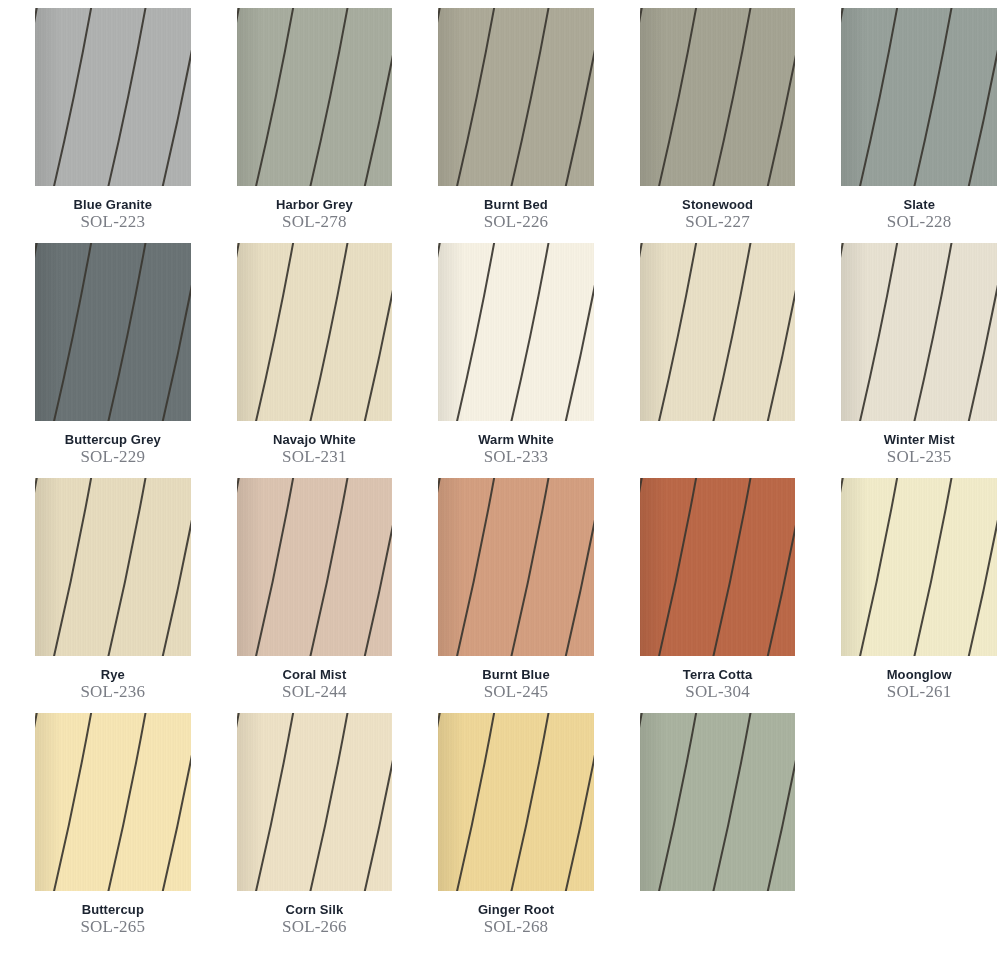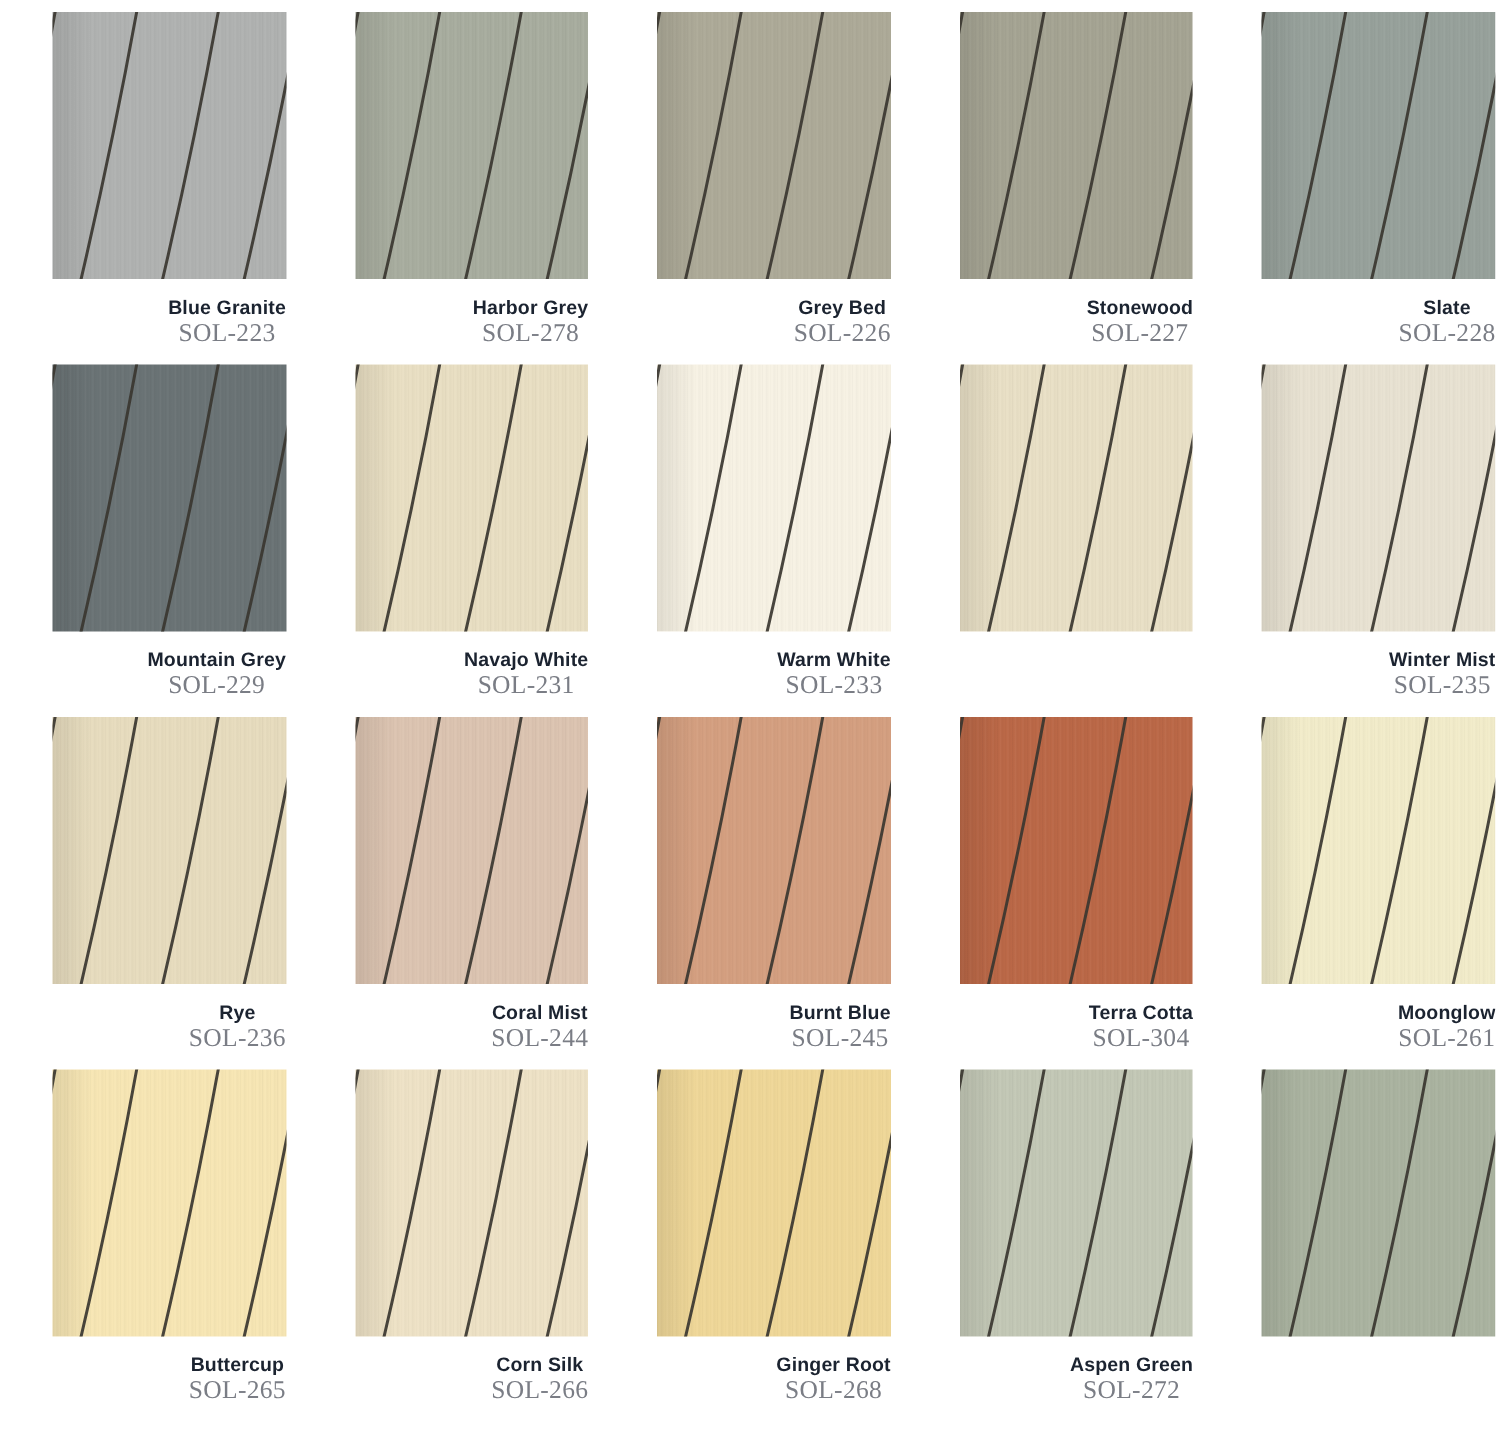--- a/index.html
+++ b/index.html
@@ -17,21 +17,21 @@
     grid-template-rows: repeat(4, 1fr);
     column-gap: 11px;
     row-gap: 0px;
     width: 997px;
     height: 970px;
     padding: 8px 0 22px 0;
   }
   .swatch-cell {
     display: flex;
     flex-direction: column;
-    align-items: flex-end;
+    align-items: center;
     padding-left: 35px;
   }
   .swatch-chip {
     position: relative;
     width: 100%;
     height: 178px;
     overflow: hidden;
     background: #cccccc;
   }
   
@@ -133,21 +133,21 @@
             <path d="M -5 -6 Q -30 128 -67 264" stroke="#3a3630" stroke-width="2.2" fill="none" opacity="0.92"></path>
             <path d="M 55 -6 Q 30 128 -7 264" stroke="#3a3630" stroke-width="2.2" fill="none" opacity="0.92"></path>
             <path d="M 115 -6 Q 90 128 53 264" stroke="#3a3630" stroke-width="2.2" fill="none" opacity="0.92"></path>
             <path d="M 175 -6 Q 150 128 113 264" stroke="#3a3630" stroke-width="2.2" fill="none" opacity="0.92"></path>
             <path d="M 235 -6 Q 210 128 173 264" stroke="#3a3630" stroke-width="2.2" fill="none" opacity="0.92"></path>
             <path d="M 295 -6 Q 270 128 233 264" stroke="#3a3630" stroke-width="2.2" fill="none" opacity="0.92"></path>
           </svg>
         </div>
       </div>
       <div class="chip-label">
-        <div class="chip-name">Grey Bed</div>
+        <div class="chip-name">Burnt Bed</div>
         <div class="chip-code">SOL-226</div>
       </div>
     </div>
     <div class="swatch-cell">
       <div class="swatch-chip" style="background: rgb(165, 164, 147);">
         <div class="grain"></div>
         <div class="edge-shade"></div>
         <div class="seams">
           <svg viewBox="0 0 260 258" preserveAspectRatio="none">
             <path d="M -5 -6 Q -30 128 -67 264" stroke="#3a3630" stroke-width="2.2" fill="none" opacity="0.92"></path>
@@ -193,21 +193,21 @@
             <path d="M -5 -6 Q -30 128 -67 264" stroke="#3a3630" stroke-width="2.2" fill="none" opacity="0.92"></path>
             <path d="M 55 -6 Q 30 128 -7 264" stroke="#3a3630" stroke-width="2.2" fill="none" opacity="0.92"></path>
             <path d="M 115 -6 Q 90 128 53 264" stroke="#3a3630" stroke-width="2.2" fill="none" opacity="0.92"></path>
             <path d="M 175 -6 Q 150 128 113 264" stroke="#3a3630" stroke-width="2.2" fill="none" opacity="0.92"></path>
             <path d="M 235 -6 Q 210 128 173 264" stroke="#3a3630" stroke-width="2.2" fill="none" opacity="0.92"></path>
             <path d="M 295 -6 Q 270 128 233 264" stroke="#3a3630" stroke-width="2.2" fill="none" opacity="0.92"></path>
           </svg>
         </div>
       </div>
       <div class="chip-label">
-        <div class="chip-name">Mountain Grey</div>
+        <div class="chip-name">Buttercup Grey</div>
         <div class="chip-code">SOL-229</div>
       </div>
     </div>
     <div class="swatch-cell">
       <div class="swatch-chip" style="background: rgb(233, 223, 195);">
         <div class="grain"></div>
         <div class="edge-shade"></div>
         <div class="seams">
           <svg viewBox="0 0 260 258" preserveAspectRatio="none">
             <path d="M -5 -6 Q -30 128 -67 264" stroke="#3a3630" stroke-width="2.2" fill="none" opacity="0.92"></path>
@@ -431,40 +431,20 @@
             <path d="M 115 -6 Q 90 128 53 264" stroke="#3a3630" stroke-width="2.2" fill="none" opacity="0.92"></path>
             <path d="M 175 -6 Q 150 128 113 264" stroke="#3a3630" stroke-width="2.2" fill="none" opacity="0.92"></path>
             <path d="M 235 -6 Q 210 128 173 264" stroke="#3a3630" stroke-width="2.2" fill="none" opacity="0.92"></path>
             <path d="M 295 -6 Q 270 128 233 264" stroke="#3a3630" stroke-width="2.2" fill="none" opacity="0.92"></path>
           </svg>
         </div>
       </div>
       <div class="chip-label">
         <div class="chip-name">Ginger Root</div>
         <div class="chip-code">SOL-268</div>
-      </div>
-    </div>
-    <div class="swatch-cell">
-      <div class="swatch-chip" style="background: rgb(195, 200, 182);">
-        <div class="grain"></div>
-        <div class="edge-shade"></div>
-        <div class="seams">
-          <svg viewBox="0 0 260 258" preserveAspectRatio="none">
-            <path d="M -5 -6 Q -30 128 -67 264" stroke="#3a3630" stroke-width="2.2" fill="none" opacity="0.92"></path>
-            <path d="M 55 -6 Q 30 128 -7 264" stroke="#3a3630" stroke-width="2.2" fill="none" opacity="0.92"></path>
-            <path d="M 115 -6 Q 90 128 53 264" stroke="#3a3630" stroke-width="2.2" fill="none" opacity="0.92"></path>
-            <path d="M 175 -6 Q 150 128 113 264" stroke="#3a3630" stroke-width="2.2" fill="none" opacity="0.92"></path>
-            <path d="M 235 -6 Q 210 128 173 264" stroke="#3a3630" stroke-width="2.2" fill="none" opacity="0.92"></path>
-            <path d="M 295 -6 Q 270 128 233 264" stroke="#3a3630" stroke-width="2.2" fill="none" opacity="0.92"></path>
-          </svg>
-        </div>
-      </div>
-      <div class="chip-label">
-        <div class="chip-name">Aspen Green</div>
-        <div class="chip-code">SOL-272</div>
       </div>
     </div>
     <div class="swatch-cell">
       <div class="swatch-chip" style="background: rgb(170, 179, 160);">
         <div class="grain"></div>
         <div class="edge-shade"></div>
         <div class="seams">
           <svg viewBox="0 0 260 258" preserveAspectRatio="none">
             <path d="M -5 -6 Q -30 128 -67 264" stroke="#3a3630" stroke-width="2.2" fill="none" opacity="0.92"></path>
             <path d="M 55 -6 Q 30 128 -7 264" stroke="#3a3630" stroke-width="2.2" fill="none" opacity="0.92"></path>

